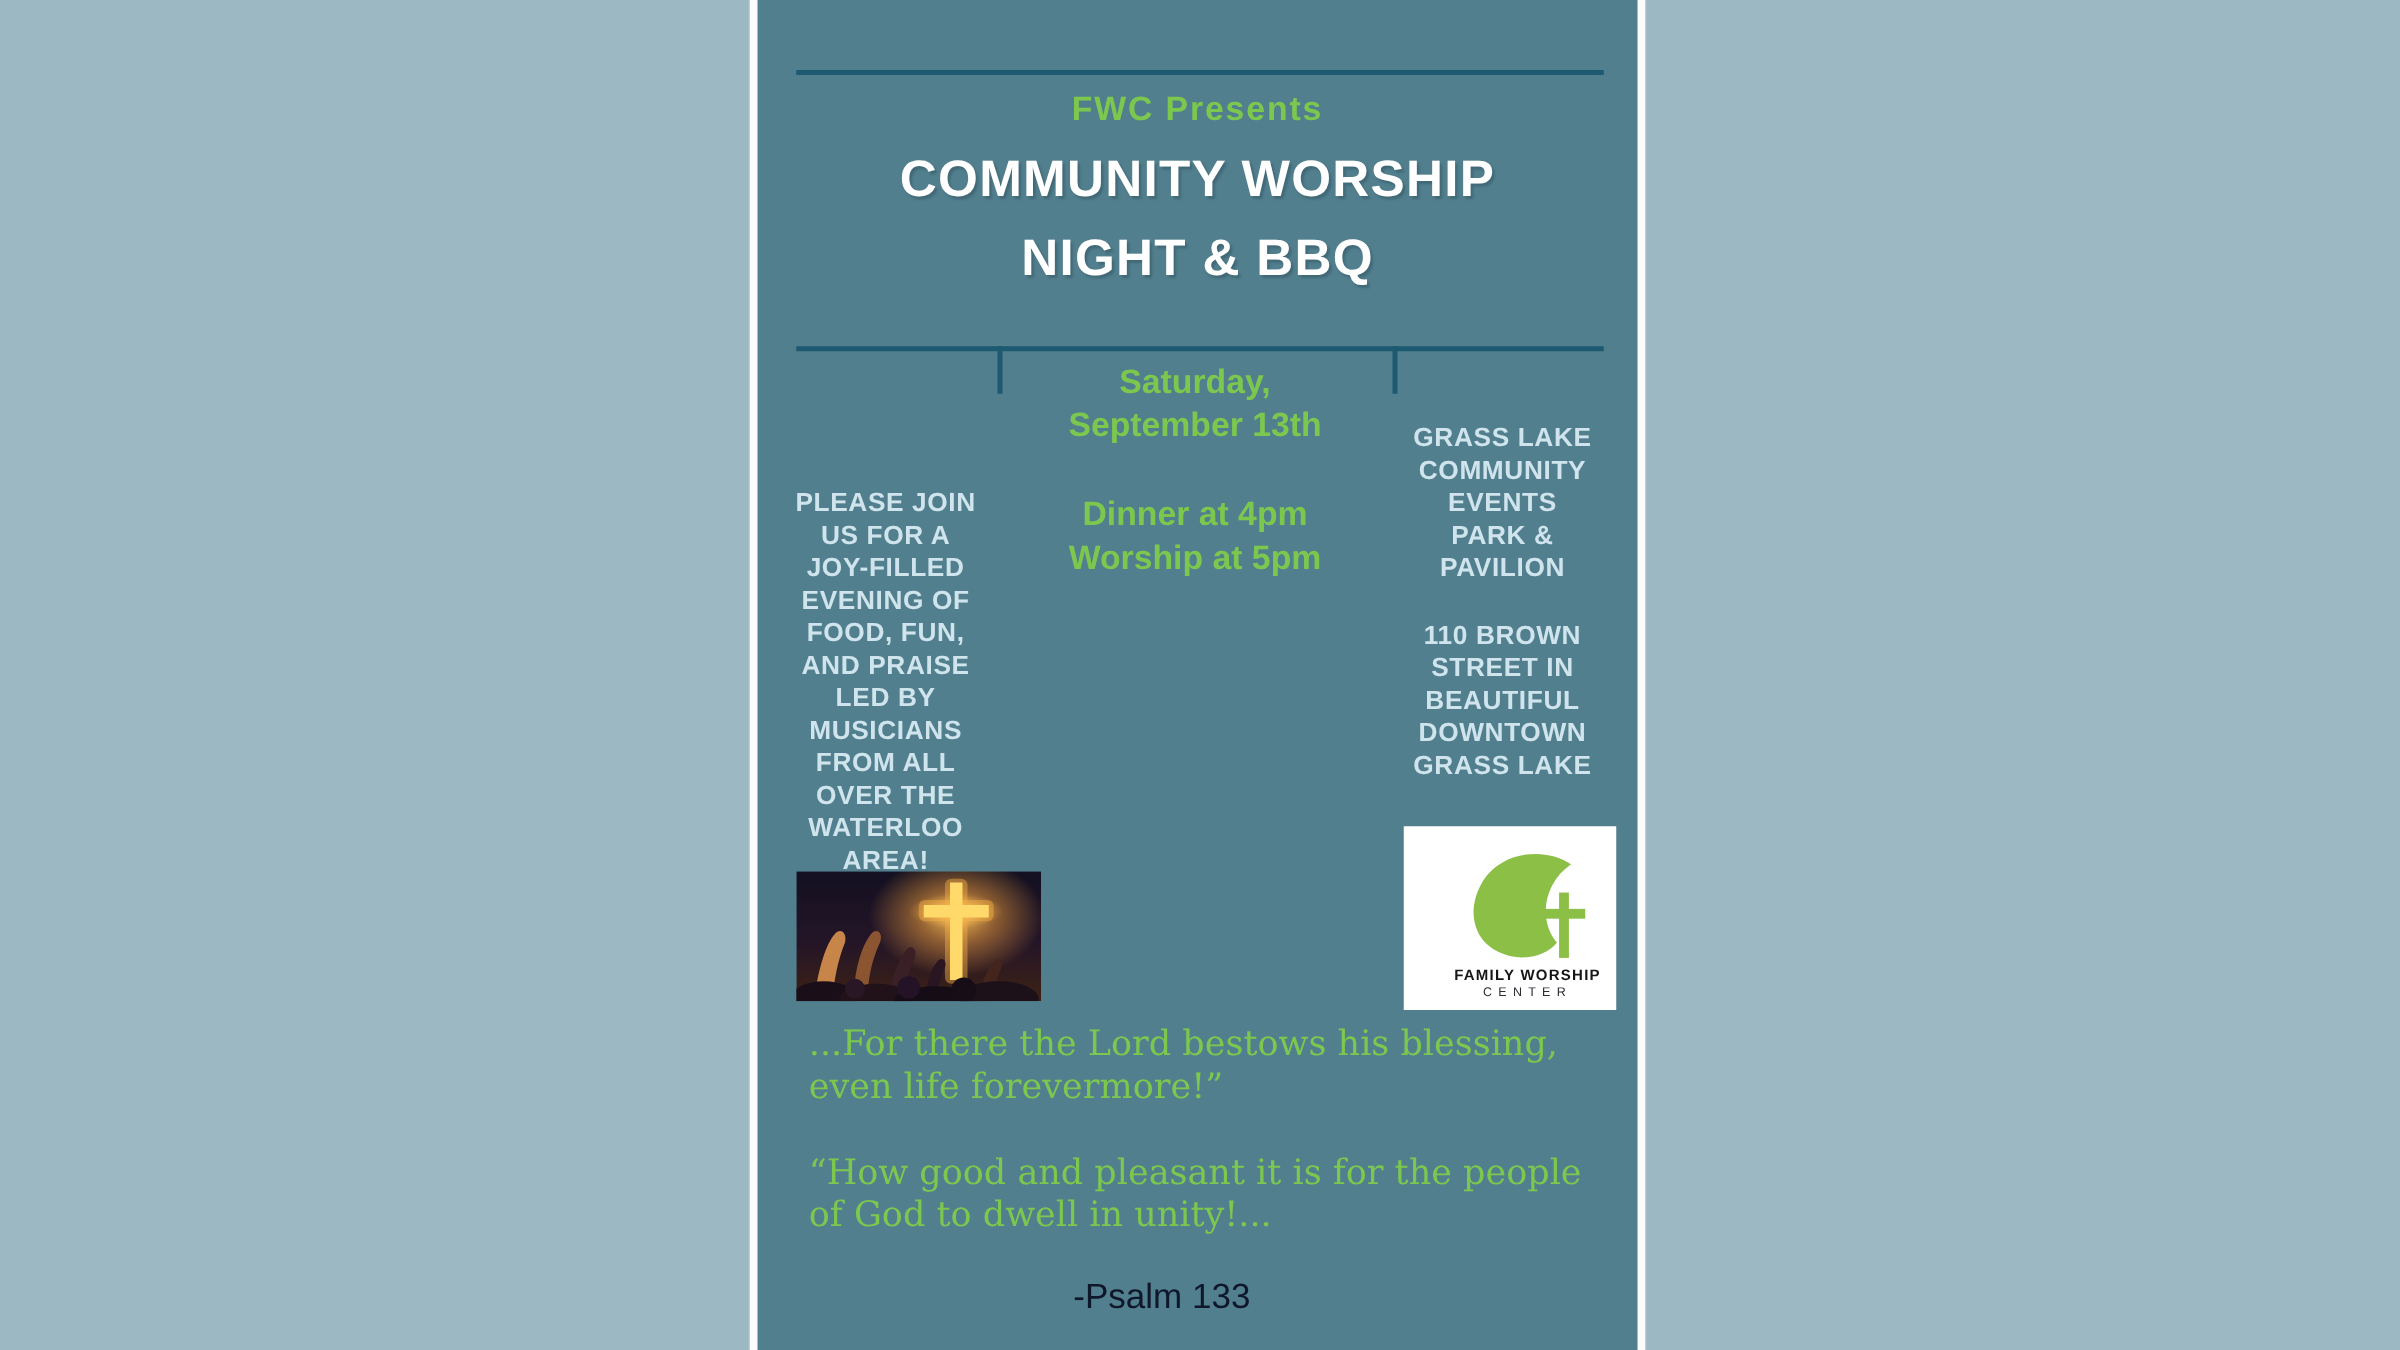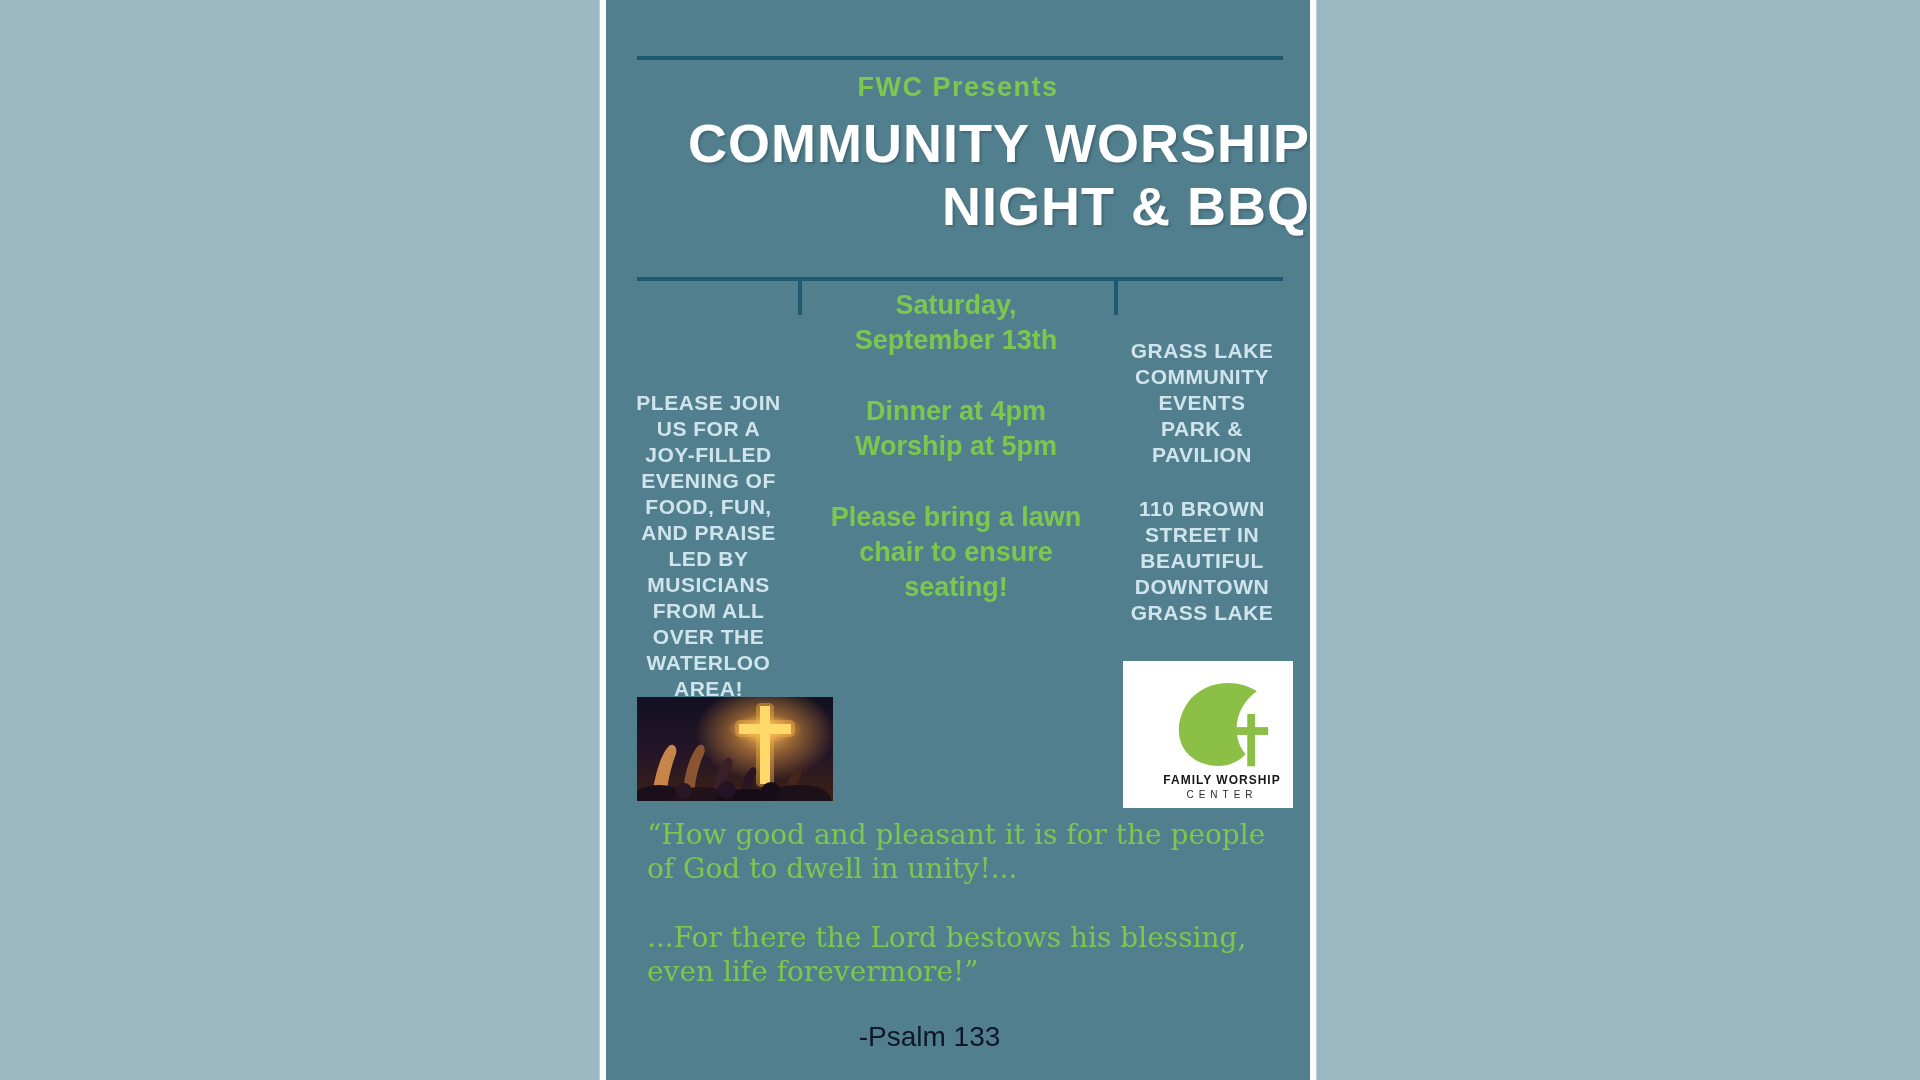--- a/index.html
+++ b/index.html
@@ -10,22 +10,22 @@
   .poster{position:absolute;left:6px;top:0;width:704px;height:1080px;
     background:#527f8e;overflow:hidden;}
   .rule{position:absolute;left:31px;width:646px;height:4px;background:#1d5a71;}
   .rule-top{top:56px;}
   .rule-mid{top:277px;}
   .tick{position:absolute;top:277px;width:4px;height:38px;background:#1d5a71;}
   .tick-left{left:192px;}
   .tick-right{left:508px;}
   .kicker{position:absolute;left:0;top:70px;width:100%;text-align:center;
     font-weight:bold;font-size:27px;line-height:34px;letter-spacing:1.5px;color:#7cc84f;}
-  .title{position:absolute;left:0;top:112px;width:100%;margin:0;text-align:right;
-    font-weight:bold;font-size:54px;line-height:63px;letter-spacing:1px;color:#ffffff;
+  .title{position:absolute;left:0;top:112px;width:100%;margin:0;text-align:center;
+    font-weight:bold;font-size:41px;line-height:63px;letter-spacing:1px;color:#ffffff;
     white-space:pre-line;text-shadow:2px 2px 2px rgba(15,40,52,0.25);}
   .col-left{position:absolute;left:10px;top:352px;width:185px;text-align:center;
     font-weight:bold;font-size:21px;line-height:26px;letter-spacing:0.5px;
     color:#cfe4ec;white-space:pre-line;margin-top:38px;}
   .col-center{position:absolute;left:195px;top:288px;width:310px;text-align:center;
     font-weight:bold;font-size:27px;line-height:35px;color:#7cc84f;}
   .col-center p{margin:0 0 36px 0;white-space:pre-line;}
   .col-right{position:absolute;left:498px;top:338px;width:196px;text-align:center;
     font-weight:bold;font-size:21px;line-height:26px;letter-spacing:0.5px;color:#cfe4ec;}
   .col-right p{margin:0 0 28px 0;white-space:pre-line;}
@@ -70,23 +70,20 @@
 FROM ALL
 OVER THE
 WATERLOO
 AREA!</div>
 
       <div class="col-center">
         <p>Saturday,
 September 13th</p>
         <p>Dinner at 4pm
 Worship at 5pm</p>
-        <p>Please bring a lawn
-chair to ensure
-seating!</p>
       </div>
 
       <div class="col-right">
         <p>GRASS LAKE
 COMMUNITY
 EVENTS
 PARK &amp;
 PAVILION</p>
         <p>110 BROWN
 STREET IN
@@ -139,23 +136,23 @@
         <svg width="122" height="100" viewBox="0 0 140 108">
           <path d="M110,20 C86,4 48,8 30,34 C12,62 20,94 50,103 C68,109 87,104 97,92 C80,72 84,38 110,20 Z" fill="#8cbf45"></path>
           <rect x="99" y="46" width="9" height="60" fill="#8cbf45"></rect>
           <rect x="84" y="61" width="39" height="9" fill="#8cbf45"></rect>
         </svg>
         <div class="logo-name">FAMILY WORSHIP</div>
         <div class="logo-subname">CENTER</div>
       </div>
 
       <div class="quote">
+        <p>...For there the Lord bestows his blessing,
+even life forevermore!”</p>
         <p>“How good and pleasant it is for the people
 of God to dwell in unity!...</p>
-        <p>...For there the Lord bestows his blessing,
-even life forevermore!”</p>
       </div>
 
       <div class="attribution">-Psalm 133</div>
 
     </div>
   </div>
 </div>
 
 </body></html>

